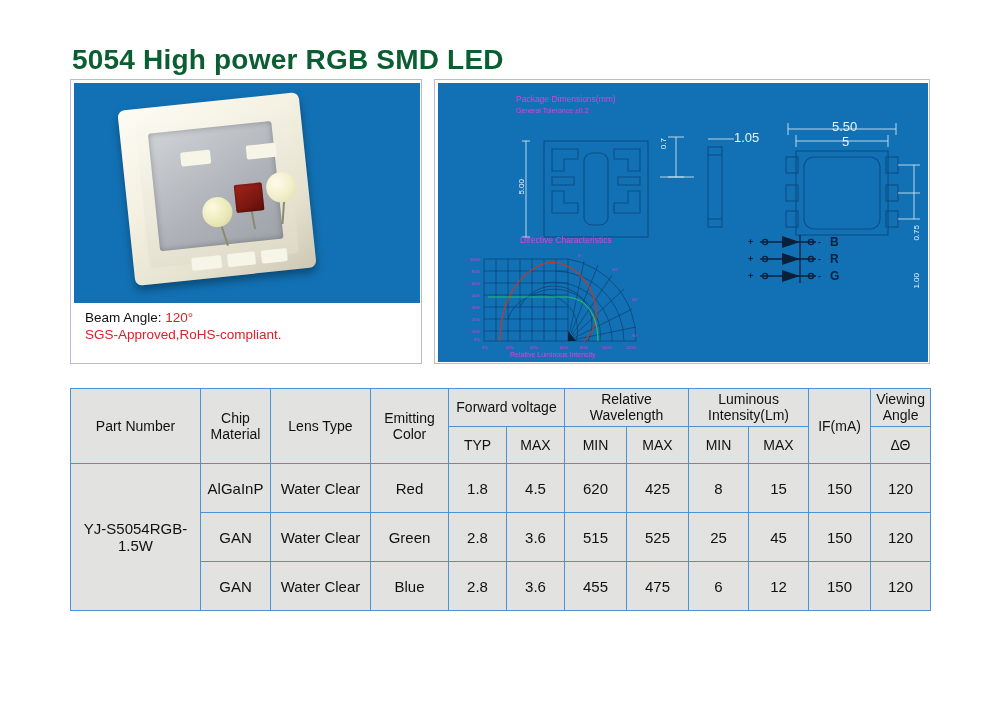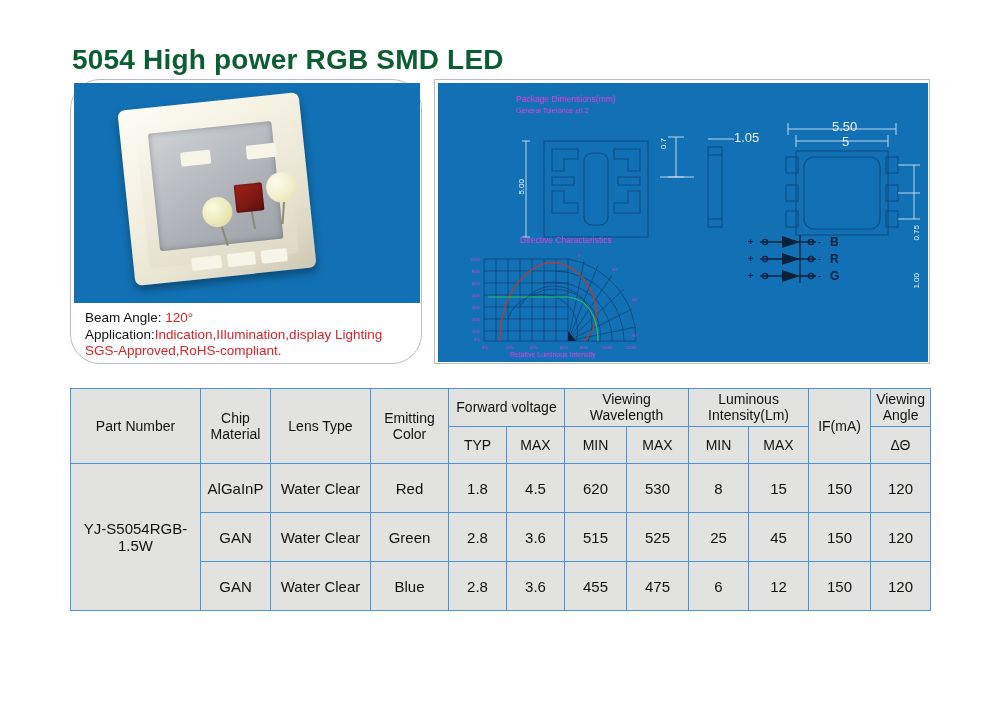--- a/index.html
+++ b/index.html
@@ -16,21 +16,21 @@
     position:absolute;left:72px;top:44px;
     font-size:28px;font-weight:bold;color:#0b5e32;
     letter-spacing:0.2px;white-space:nowrap;
   }
 
   
   .panel{
     position:absolute;background:#ffffff;
     border:1px solid #b9bcd0;box-sizing:border-box;
   }
-  #left-panel{left:70px;top:79px;width:352px;height:285px;border-radius:30px;}
+  #left-panel{left:70px;top:79px;width:352px;height:285px;}
   #right-panel{left:434px;top:79px;width:496px;height:285px;}
 
   .photo-area{
     position:absolute;left:3px;top:3px;width:346px;height:220px;
     background:#1271b4;overflow:hidden;
   }
   .caption{
     position:absolute;left:0;top:226px;width:352px;height:56px;
     box-sizing:border-box;padding:4px 0 0 14px;
     font-size:13.5px;line-height:16.5px;color:#111;
@@ -136,21 +136,20 @@
           <div class="die die-r"></div>
         </div>
       </div>
     </div>
 
     <div class="caption">
       <div>
         <span class="blk">Beam Angle:</span>
         <span class="red">120°</span>
       </div>
-      <div><span class="blk">Application:</span><span class="red">Indication,IIlumination,display Lighting</span></div>
       <div class="red">SGS-Approved,RoHS-compliant.</div>
     </div>
   </div>
 
   <div class="panel" id="right-panel">
     <div class="draw-area">
 
       <div class="dw-label" style="left:78px;top:11px;">Package Dimensions(mm)</div>
       <div class="dw-label sm" style="left:78px;top:24px;">General Tolerance ±0.2</div>
 
@@ -338,21 +337,21 @@
         <col style="width:62px">
         <col style="width:60px">
     </colgroup>
     <tbody>
       <tr>
         <td class="hbig" rowspan="2">Part Number</td>
         <td class="hbig" rowspan="2">Chip Material</td>
         <td class="hbig" rowspan="2">Lens Type</td>
         <td class="hbig" rowspan="2">Emitting Color</td>
         <td class="h" colspan="2">Forward voltage</td>
-        <td class="h" colspan="2">Viewing Wavelength</td>
+        <td class="h" colspan="2">Relative Wavelength</td>
         <td class="h" colspan="2">Luminous Intensity(Lm)</td>
         <td class="hbig" rowspan="2">IF(mA)</td>
         <td class="h">Viewing Angle</td>
       </tr>
       <tr>
         <td class="h">TYP</td>
         <td class="h">MAX</td>
         <td class="h">MIN</td>
         <td class="h">MAX</td>
         <td class="h">MIN</td>
@@ -361,21 +360,21 @@
       </tr>
 
       <tr>
         <td class="row partnum" rowspan="3">YJ-S5054RGB-1.5W</td>
         <td class="row">AlGaInP</td>
         <td class="row">Water Clear</td>
         <td class="row swatch c-red">Red</td>
         <td class="row">1.8</td>
         <td class="row">4.5</td>
         <td class="row">620</td>
-        <td class="row">530</td>
+        <td class="row">425</td>
         <td class="row">8</td>
         <td class="row">15</td>
         <td class="row">150</td>
         <td class="row">120</td>
       </tr>
       <tr>
         <td class="row">GAN</td>
         <td class="row">Water Clear</td>
         <td class="row swatch c-green">Green</td>
         <td class="row">2.8</td>

